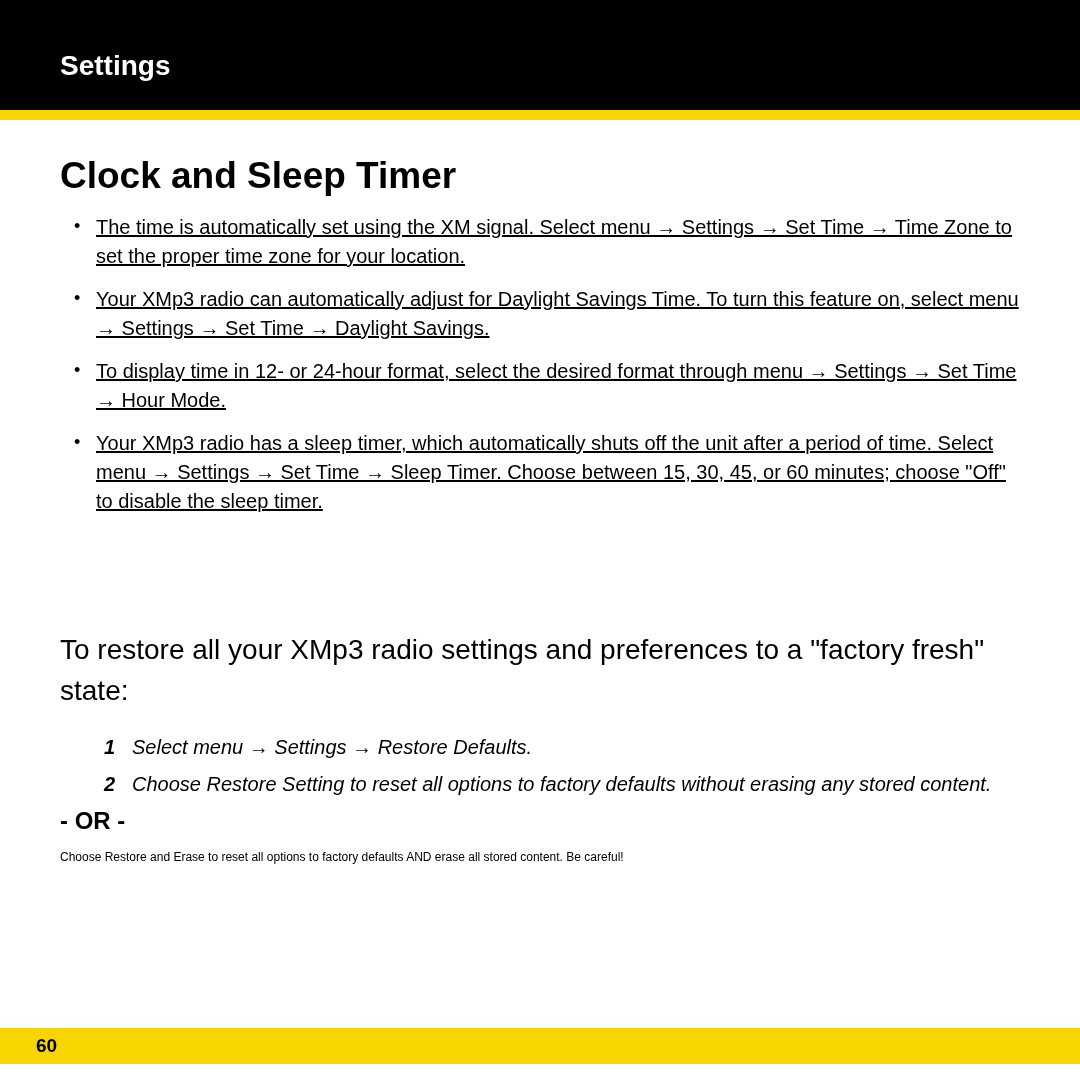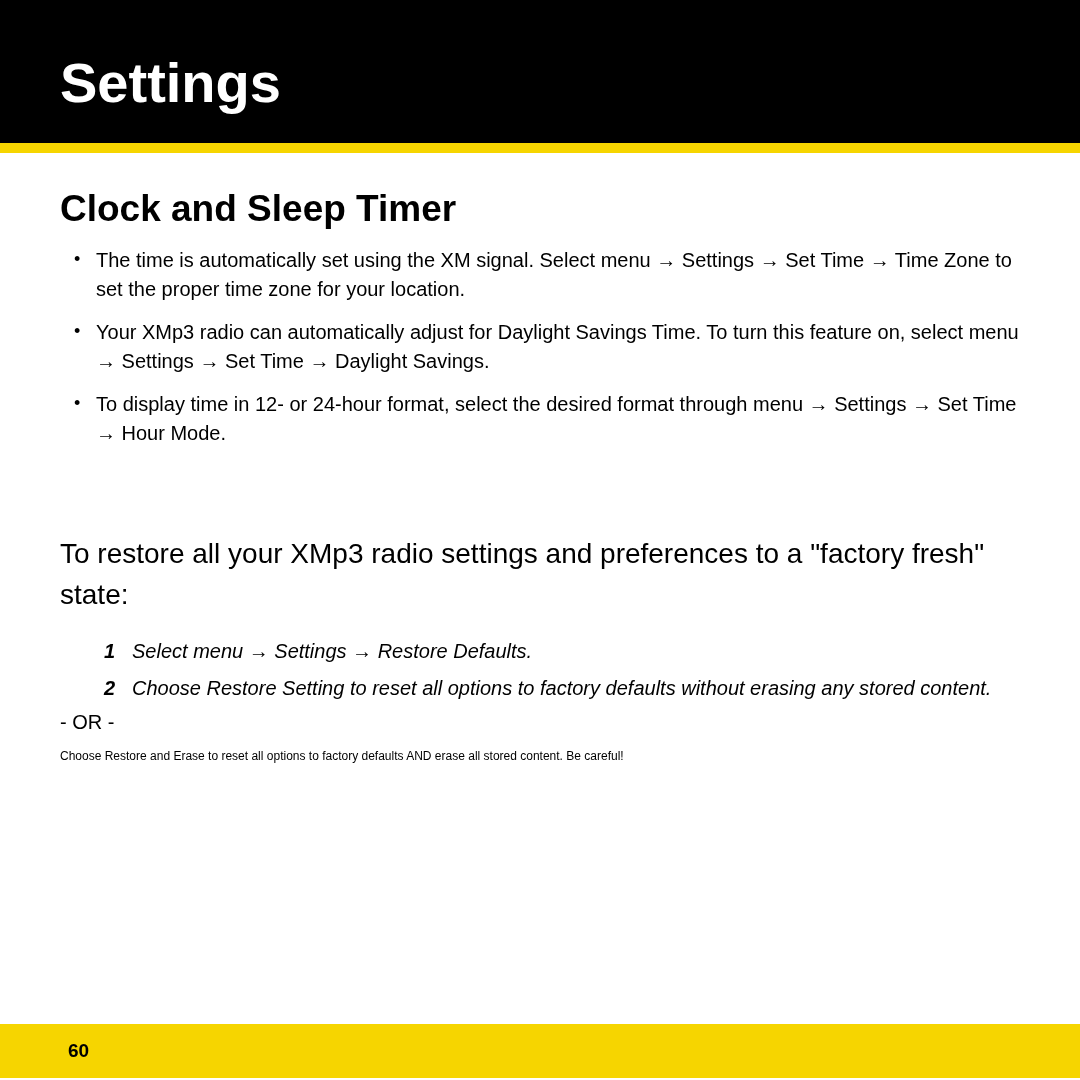--- a/index.html
+++ b/index.html
@@ -9,41 +9,42 @@
     font-family: Arial, Helvetica, sans-serif;
     background: #fff;
     overflow: hidden;
   }
   .header-black {
     background: #000;
     color: #fff;
     padding: 50px 60px 28px 60px;
   }
   .header-black h1 {
-    font-size: 56px;
+    font-size: 28px;
     font-weight: bold;
     letter-spacing: 0px;
   }
   .yellow-bar {
     height: 10px;
     background: #f6d500;
   }
   .content {
     padding: 35px 60px 0 60px;
     color: #000;
   }
   h2 {
     font-size: 37px;
     font-weight: bold;
     margin-bottom: 16px;
   }
   ul {
     list-style: none;
     padding-left: 36px;
-    margin-bottom: 86px;
+    margin-bottom: 114px;
+    text-decoration: underline;
   }
   ul li {
     position: relative;
     font-size: 20px;
     line-height: 1.45;
     margin-bottom: 14px;
   }
   ul li::before {
     content: "•";
     position: absolute;
@@ -71,58 +72,60 @@
     font-style: italic;
   }
   ol li::before {
     content: counter(step);
     position: absolute;
     left: -28px;
     top: 0;
     font-weight: bold;
   }
   .or {
-    font-size: 20px;
+    font-size: 24px;
     margin-bottom: 14px;
+    font-weight: bold;
   }
   .para {
     font-size: 12px;
     line-height: 1.45;
     margin-bottom: 6px;
   }
   .footer-yellow {
     position: absolute;
-    bottom: 2px;
+    bottom: 16px;
     left: 0;
     width: 1080px;
-    height: 54px;
+    height: 36px;
     background: #f6d500;
     color: #000;
     font-weight: bold;
     font-size: 19px;
-    padding-left: 68px;
+    padding-left: 36px;
     display: flex;
     align-items: center;
   }
 </style>
 </head>
 <body>
 
 <div class="header-black">
   <h1>Settings</h1>
 </div>
 <div class="yellow-bar"></div>
 
 <div class="content">
 
   <h2>Clock and Sleep Timer</h2>
   <ul>
     <li>The time is automatically set using the XM signal. Select menu → Settings → Set Time → Time Zone to set the proper time zone for your location.</li>
     <li>Your XMp3 radio can automatically adjust for Daylight Savings Time. To turn this feature on, select menu → Settings → Set Time → Daylight Savings.</li>
     <li>To display time in 12- or 24-hour format, select the desired format through menu → Settings → Set Time → Hour Mode.</li>
+    <li>Your XMp3 radio has a sleep timer, which automatically shuts off the unit after a period of time. Select menu → Settings → Set Time → Sleep Timer. Choose between 15, 30, 45, or 60 minutes; choose "Off" to disable the sleep timer.</li>
   </ul>
 
   <p class="intro">To restore all your XMp3 radio settings and preferences to a "factory fresh" state:</p>
   <ol>
     <li>Select menu → Settings → Restore Defaults.</li>
     <li>Choose Restore Setting to reset all options to factory defaults without erasing any stored content.</li>
   </ol>
   <p class="or">- OR -</p>
   <p class="para">Choose Restore and Erase to reset all options to factory defaults AND erase all stored content. Be careful!</p>
 

